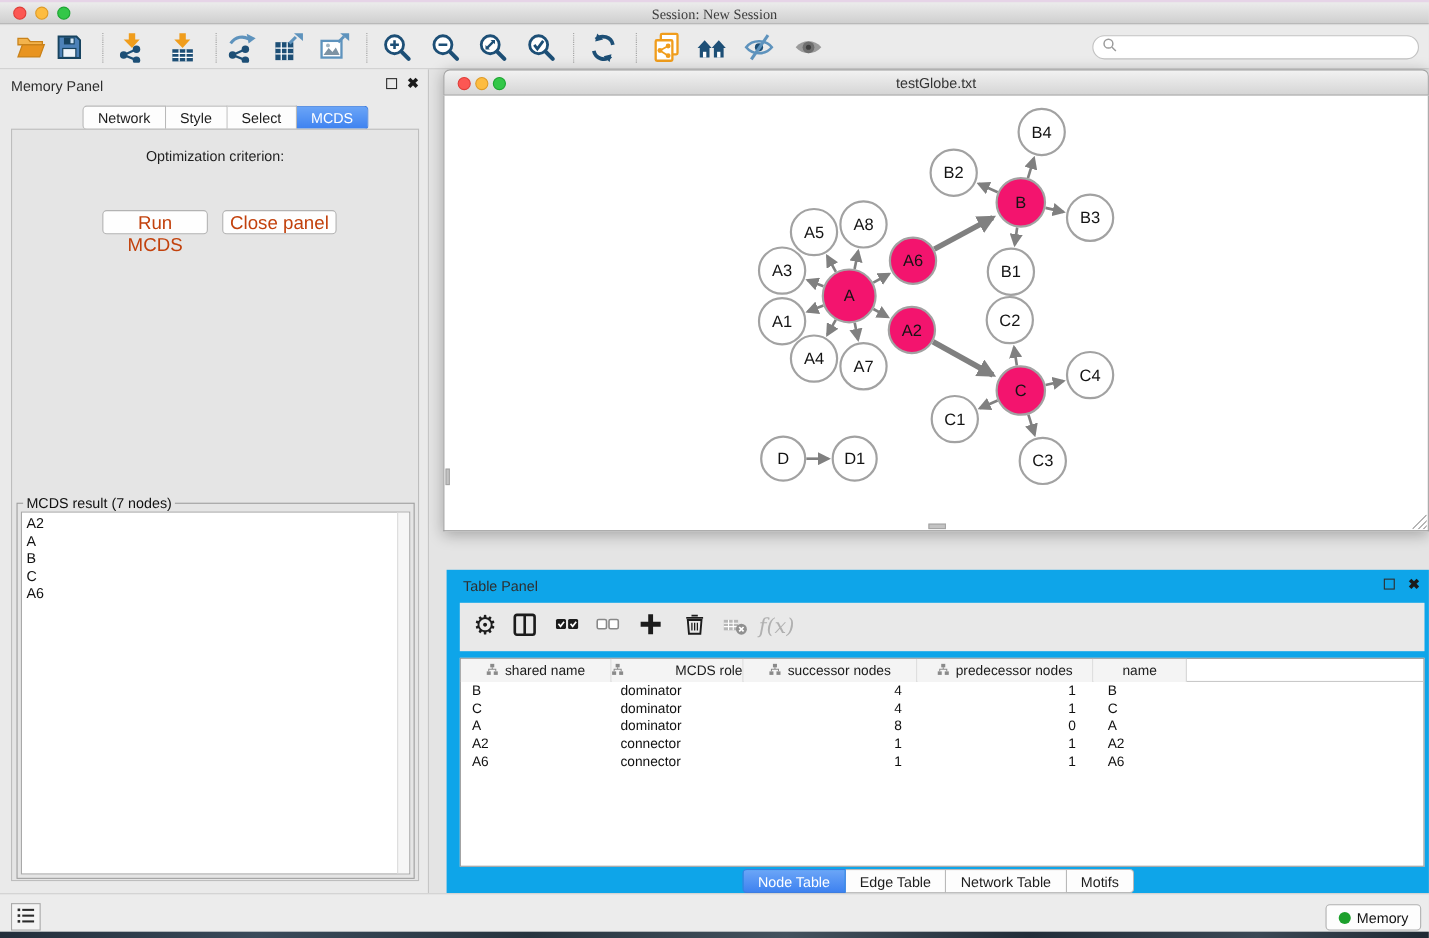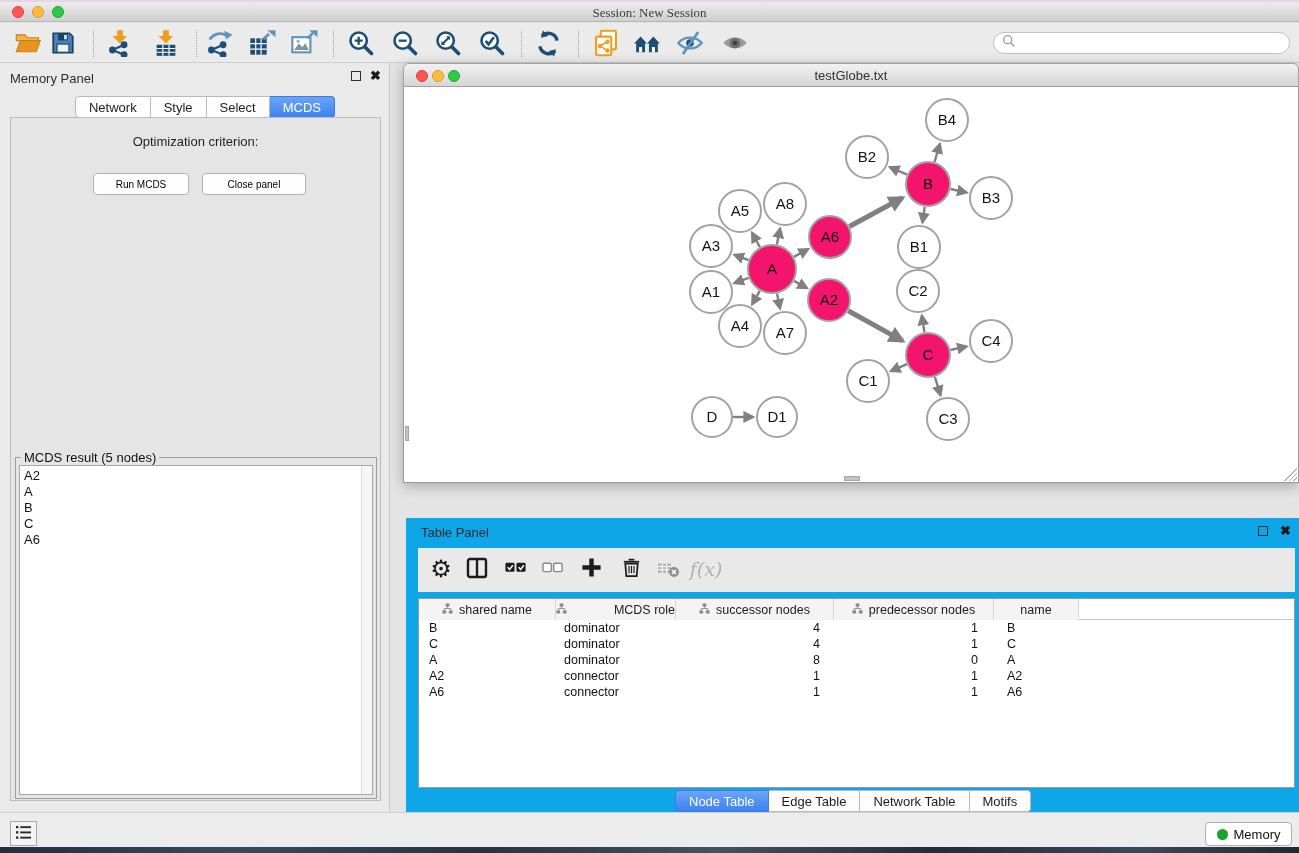--- a/index.html
+++ b/index.html
@@ -76,22 +76,22 @@
     font-size:13px; display:flex; align-items:center; padding-left:8px; color:#111;
   }
   .crit-stepper {
     position:absolute; right:-20px; top:-1px; width:20px; height:22px; border-radius:4px;
     background:linear-gradient(#6fa9f8,#3a7ef2); display:flex; flex-direction:column;
     align-items:center; justify-content:center; gap:2px;
   }
   .chev-up { width:0; height:0; border-left:4px solid transparent; border-right:4px solid transparent; border-bottom:5px solid #fff; }
   .chev-dn { width:0; height:0; border-left:4px solid transparent; border-right:4px solid transparent; border-top:5px solid #fff; }
   .cp-btn {
-    position:absolute; top:55px; height:22px; background:#fefefe; border:1px solid #b3b3b3;
-    border-radius:4px; font-size:10px; color:#000000; font-family:"Liberation Sans",sans-serif;
+    position:absolute; top:73px; height:22px; background:#fefefe; border:1px solid #b3b3b3;
+    border-radius:4px; font-size:17px; color:#c2410c; font-family:"Liberation Sans",sans-serif;
   }
   .result-box {
     position:absolute; left:4px; top:339px; width:362px; height:342px;
     border:1px solid #9e9e9e;
   }
   .result-legend {
     position:absolute; left:5px; top:-8px; background:#e5e5e5; padding:0 3px; font-size:13px; color:#111;
   }
   .result-list {
     position:absolute; left:3px; right:3px; top:7px; bottom:3px; background:#fff;
@@ -376,21 +376,21 @@
       <div class="tab">Network</div>
       <div class="tab">Style</div>
       <div class="tab">Select</div>
       <div class="tab selected">MCDS</div>
     </div>
   <div class="cp-body">
     <div class="opt-label">Optimization criterion:</div>
     <button class="cp-btn" style="left:82px; width:96px;">Run MCDS</button>
     <button class="cp-btn" style="left:191px; width:104px;">Close panel</button>
     <div class="result-box">
-      <div class="result-legend">MCDS result (5 nodes)</div>
+      <div class="result-legend">MCDS result (7 nodes)</div>
       <div class="result-list" id="mcds-list">
         <div class="result-item" style="padding-top: 2px;">A2</div>
           <div class="result-item">A</div>
           <div class="result-item">B</div>
           <div class="result-item">C</div>
           <div class="result-item">A6</div>
           <div class="result-scroll"></div>
       </div>
     </div>
   </div>

